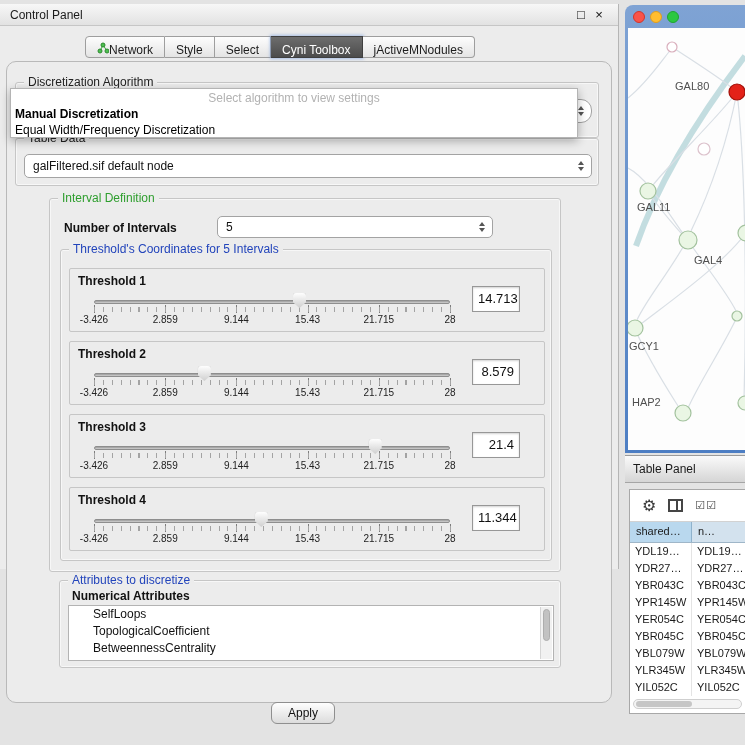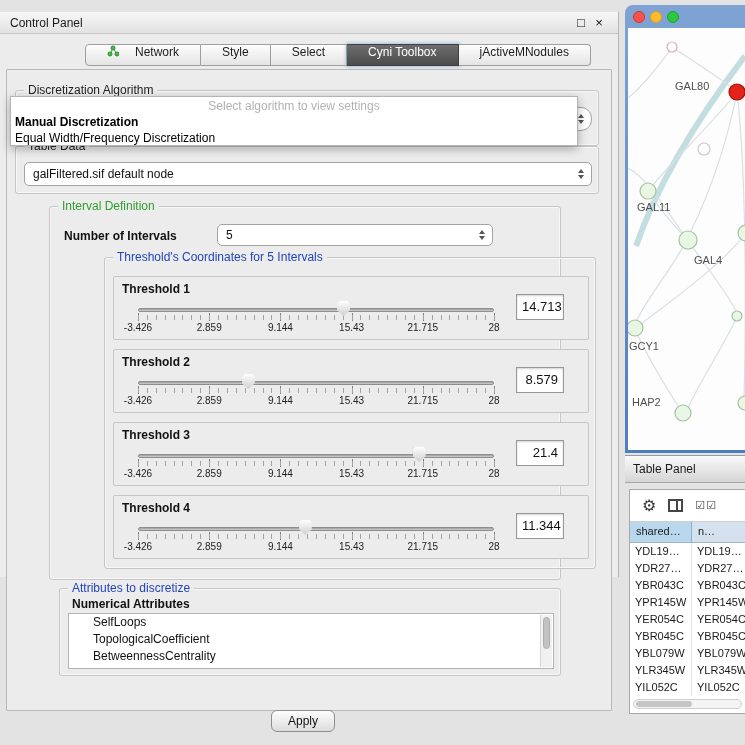--- a/index.html
+++ b/index.html
@@ -1,39 +1,39 @@
 <!DOCTYPE html>
 <html><head>
 <meta charset="utf-8">
 <style>
   * { margin:0; padding:0; box-sizing:border-box; }
   html,body { width:745px; height:745px; }
   body { position:relative; overflow:hidden; background:#e3e3e3;
          font-family:"Liberation Sans", sans-serif; font-size:12px; color:#222; }
 
   
-  .control-panel { position:absolute; left:0; top:12px; width:619px; height:565px;
+  .control-panel { position:absolute; left:0; top:4px; width:619px; height:565px;
     background:#ececec; border-right:1px solid #b5b5b5; }
   .cp-titlebar { height:22px; background:linear-gradient(#f7f7f7,#e2e2e2);
     border-bottom:1px solid #c6c6c6; display:flex; align-items:center; padding:0 10px; }
   .cp-title { flex:1; font-size:12px; color:#1a1a1a; }
   .win-btn { width:18px; text-align:center; font-size:13px; color:#111; cursor:default; }
 
   .tab-row { position:absolute; display:flex; height:22px; }
   .tab-row.top { left:85px; top:32px; }
   .tab-row.bottom { left:50%; transform:translateX(-50%); top:703px; }
   .tab { border:1px solid #9e9e9e; border-left:none; background:linear-gradient(#fdfdfd,#e4e4e4);
-    padding:0 21px; font-size:12px; display:flex; align-items:flex-start; gap:16px; color:#1c1c1c; white-space:nowrap; }
+    padding:0 11px; font-size:12px; display:flex; align-items:flex-end; gap:0; color:#1c1c1c; white-space:nowrap; }
   .tab:first-child { border-left:1px solid #9e9e9e; border-radius:4px 0 0 4px; }
   .tab:last-child { border-radius:0 4px 4px 0; }
   .tab.selected { background:linear-gradient(#6d6d6d,#4c4c4c); color:#fff; border-color:#3f3f3f;
     box-shadow:0 0 3px 1px rgba(110,150,220,.55); }
 
   .inner-panel { position:absolute; left:6px; top:57px; width:606px; height:642px;
-    border:1px solid #b9b9b9; border-radius:1px; background:#ececec; }
+    border:1px solid #b9b9b9; border-radius:10px; background:#ececec; }
 
   .group { position:absolute; border:1px solid #c6c6c6; border-radius:3px;
     box-shadow:inset 0 0 0 1px #f7f7f7; }
   .group-label { position:absolute; top:-8px; left:8px; background:#ececec; padding:0 4px;
     font-size:12px; white-space:nowrap; }
   .lbl-green { color:#2e9e2e; }
   .lbl-blue  { color:#2244bb; }
 
   .combo { position:absolute; background:#fff; border:1px solid #a3a3a3; border-radius:5px;
     display:flex; align-items:center; padding:0 22px 0 8px; }
@@ -188,21 +188,21 @@
 
       <span class="noi-label">Number of Intervals</span>
       <div class="combo" style="left:167px; top:17px; width:276px; height:22px;">
         <span class="combo-text">5</span>
         <span class="stepper">
             <i class="up"></i>
             <i class="dn"></i>
           </span>
       </div>
 
-      <div class="group" style="left:10px; top:50px; width:492px; height:312px;margin-left:44px;">
+      <div class="group" style="left:10px; top:50px; width:492px; height:312px;">
         <span class="group-label lbl-blue">Threshold's Coordinates for 5 Intervals</span>
 
         <div class="threshold" style="top:18px;">
           <div class="th-label">Threshold 1</div>
           <div class="track"></div>
           <div class="majors">
               <i style="left: 24px;"></i>
               <i style="left: 95.2px;"></i>
               <i style="left: 166.4px;"></i>
               <i style="left: 237.6px;"></i>

